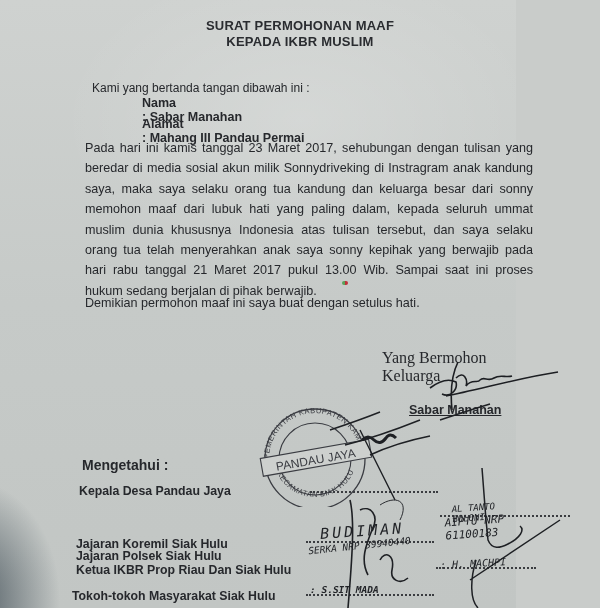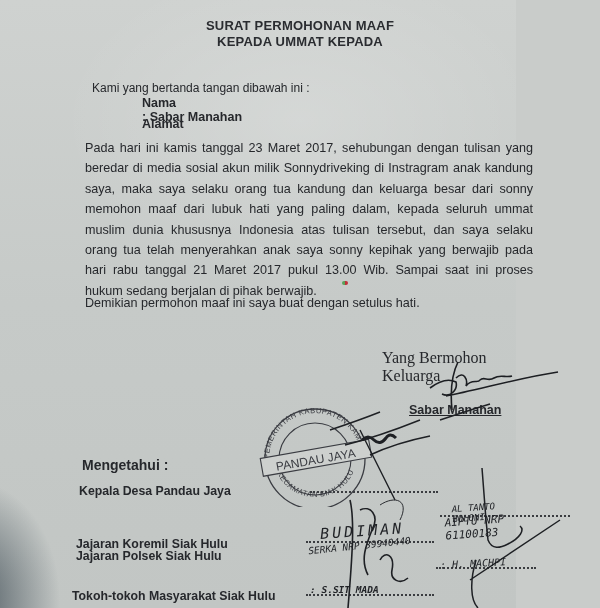--- a/index.html
+++ b/index.html
@@ -144,30 +144,31 @@
       width: 600px; height: 608px;
       pointer-events: none;
     }
   </style>
 </head>
 <body>
 
 <div class="paper">
 
   <div class="title t1">SURAT PERMOHONAN MAAF</div>
-  <div class="title t2">KEPADA UMMAT KEPADA</div>
+  <div class="title t2">KEPADA IKBR MUSLIM</div>
 
   <div class="intro">Kami yang bertanda tangan dibawah ini :</div>
 
   <div class="idrow r1">
     <span class="lbl">Nama</span>
     <span>: Sabar Manahan</span>
   </div>
   <div class="idrow r2">
     <span class="lbl">Alamat</span>
+    <span>: Mahang III Pandau Permai</span>
   </div>
 
   <div class="para p1">
     <span class="ln">Pada hari ini kamis tanggal 23 Maret 2017, sehubungan dengan tulisan yang</span>
     <span class="ln">beredar di media sosial akun milik Sonnydriveking di Instragram anak kandung</span>
     <span class="ln">saya, maka saya selaku orang tua kandung dan keluarga besar dari sonny</span>
     <span class="ln">memohon maaf dari lubuk hati yang paling dalam, kepada seluruh ummat</span>
     <span class="ln">muslim dunia khususnya Indonesia atas tulisan tersebut, dan saya selaku</span>
     <span class="ln">orang tua telah menyerahkan anak saya sonny kepihak yang berwajib pada</span>
     <span class="ln">hari rabu tanggal 21 Maret 2017 pukul 13.00 Wib. Sampai saat ini proses</span>
@@ -180,20 +181,21 @@
   <div class="sign-title">Yang Bermohon Keluarga</div>
   <svg class="sig-main" viewBox="0 0 140 50">
     <path d="M2,28 C10,22 20,18 28,22 C30,30 22,38 14,34 M30,2 C24,14 22,30 24,50 M28,18 C36,10 40,20 38,26 C44,18 50,24 52,20 C56,16 60,22 66,18 C72,14 78,18 84,16 M18,36 C50,30 90,18 130,12" fill="none" stroke="#1c1e22" stroke-width="1.6"></path>
   </svg>
   <div class="signer">Sabar Manahan</div>
 
   <div class="mengetahui">Mengetahui :</div>
   <div class="wit w1">Kepala Desa Pandau Jaya</div>
   <div class="wit w2">Jajaran Polsek Siak Hulu</div>
   <div class="wit w3">Jajaran Koremil Siak Hulu</div>
+  <div class="wit w4">Ketua IKBR Prop Riau Dan Siak Hulu</div>
   <div class="wit w5">Tokoh-tokoh Masyarakat Siak Hulu</div>
 
   <div class="dots" style="left:310px; top:491px; width:128px;"></div>
   <div class="dots" style="left:440px; top:515px; width:130px;"></div>
   <div class="dots" style="left:306px; top:541px; width:128px;"></div>
   <div class="dots" style="left:436px; top:567px; width:100px;"></div>
   <div class="dots" style="left:306px; top:594px; width:128px;"></div>
 
   <svg class="stamp" viewBox="0 0 120 100">
     <defs>

